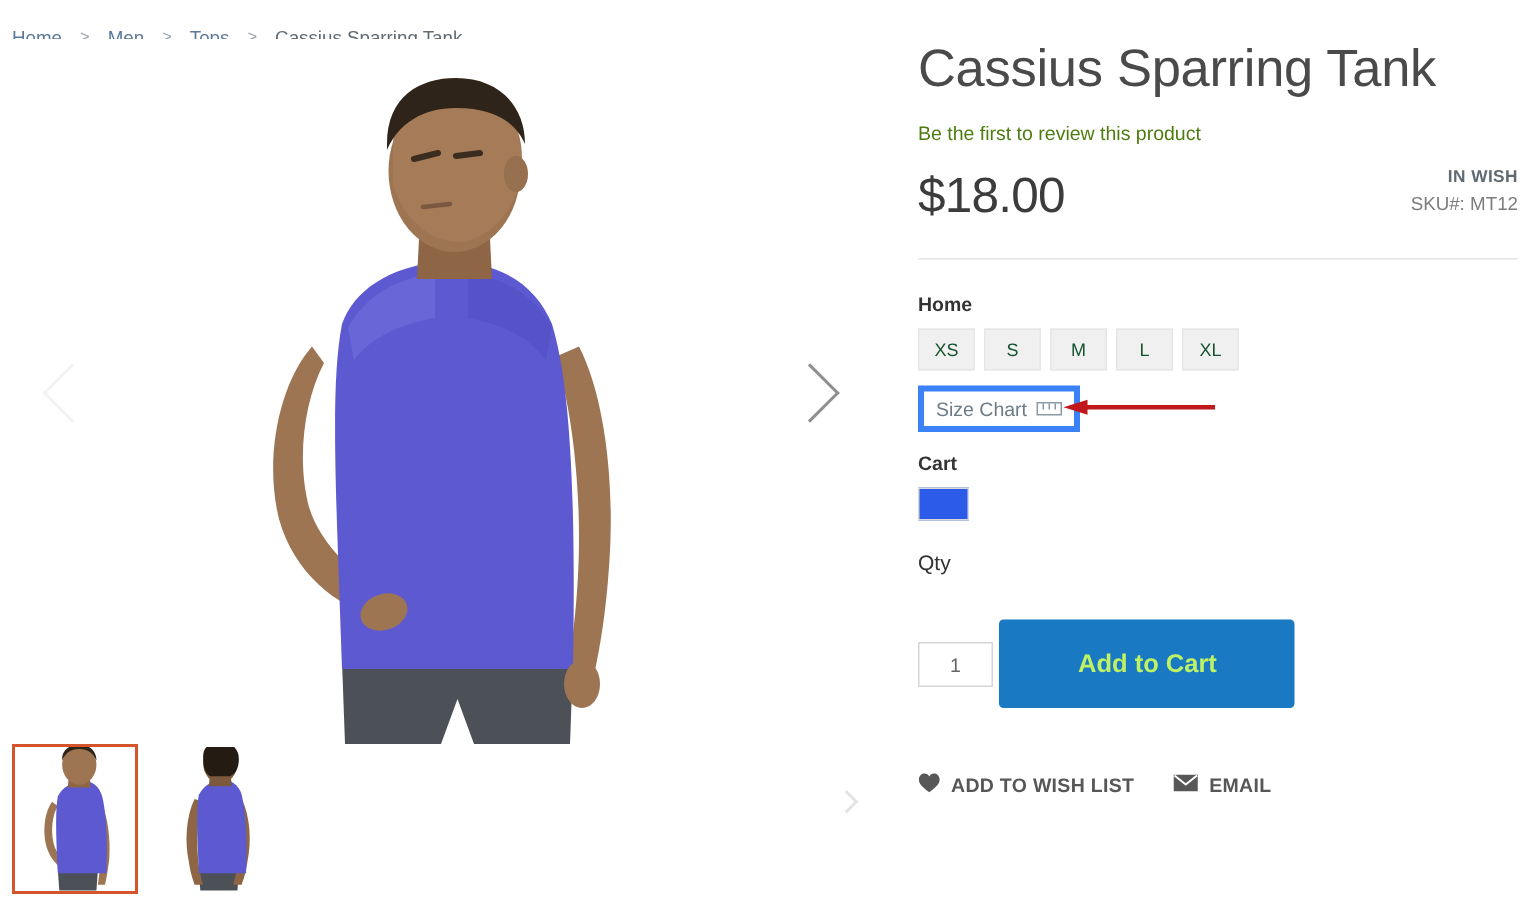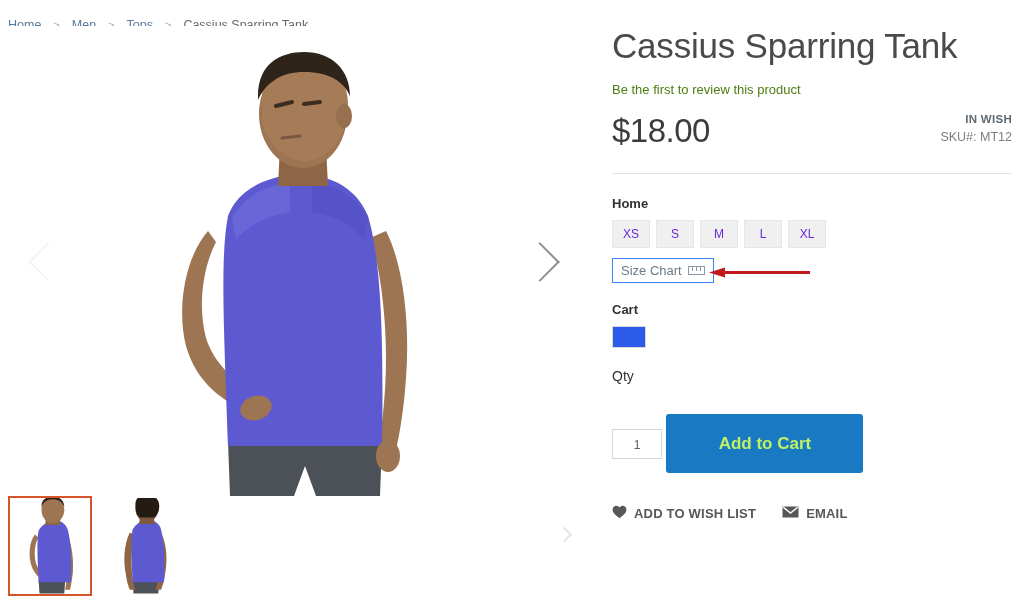--- a/index.html
+++ b/index.html
@@ -85,27 +85,27 @@
   .sku .sku-label { color: #7d7d7d; margin-top: 44px; }
   .divider { height: 1px; background: #e3e3e3; margin: 6px 0 22px 0; }
 
   .opt-label { font-size: 13px; font-weight: bold; color: #333; margin-bottom: 9px; }
 
   .swatch-row { display: flex; gap: 6px; margin-bottom: 10px; }
   .size-swatch {
     min-width: 38px; height: 28px; padding: 0 8px;
     background: #f0f0f0; border: 1px solid #e6e6e6;
     display: flex; align-items: center; justify-content: center;
-    font-size: 12px; color: #6d28d9; cursor: pointer;
+    font-size: 12px; color: #14532d; cursor: pointer;
   }
 
   .size-chart-wrap { position: relative; height: 30px; margin-bottom: 14px; }
   .size-chart {
     display: inline-flex; align-items: center; gap: 6px;
-    border: 1px solid #3b82f6; padding: 4px 8px; cursor: pointer;
+    border: 4px solid #3b82f6; padding: 4px 8px; cursor: pointer;
     font-size: 13px; color: #6b7b88; background: #fff;
   }
   .ruler-icon { display:inline-block; width: 17px; height: 9px; border: 1.5px solid #8b99a6; position: relative; }
   .ruler-icon i { position:absolute; top:0; width:1.5px; height:4px; background:#8b99a6; }
   .ruler-icon i:nth-child(1){ left:3px; }
   .ruler-icon i:nth-child(2){ left:7px; }
   .ruler-icon i:nth-child(3){ left:11px; }
 
   .annot-arrow { position: absolute; left: 95px; top: 9px; width: 105px; height: 11px; }
 
@@ -119,21 +119,21 @@
     text-align: center; font-size: 13px; color: #666; font-family: "Liberation Sans", sans-serif;
   }
 
   .add-cart {
     margin-top: 22px; width: 197px; height: 59px;
     background: #1979c3; color: #bef264; border: none; border-radius: 3px;
     font-size: 17px; font-weight: bold; cursor: pointer;
     font-family: "Liberation Sans", sans-serif;
   }
 
-  .actions { display: flex; align-items: center; gap: 26px; margin-top: 32px; }
+  .actions { display: flex; align-items: center; gap: 26px; margin-top: 43px; }
   .action-link {
     display: flex; align-items: center; gap: 7px; cursor: pointer;
     font-size: 13px; font-weight: bold; color: #575757; letter-spacing: 0.2px;
     text-decoration: none;
   }
   .ico { display:inline-block; color: #575757; }
 </style>
 </head>
 <body>
 

